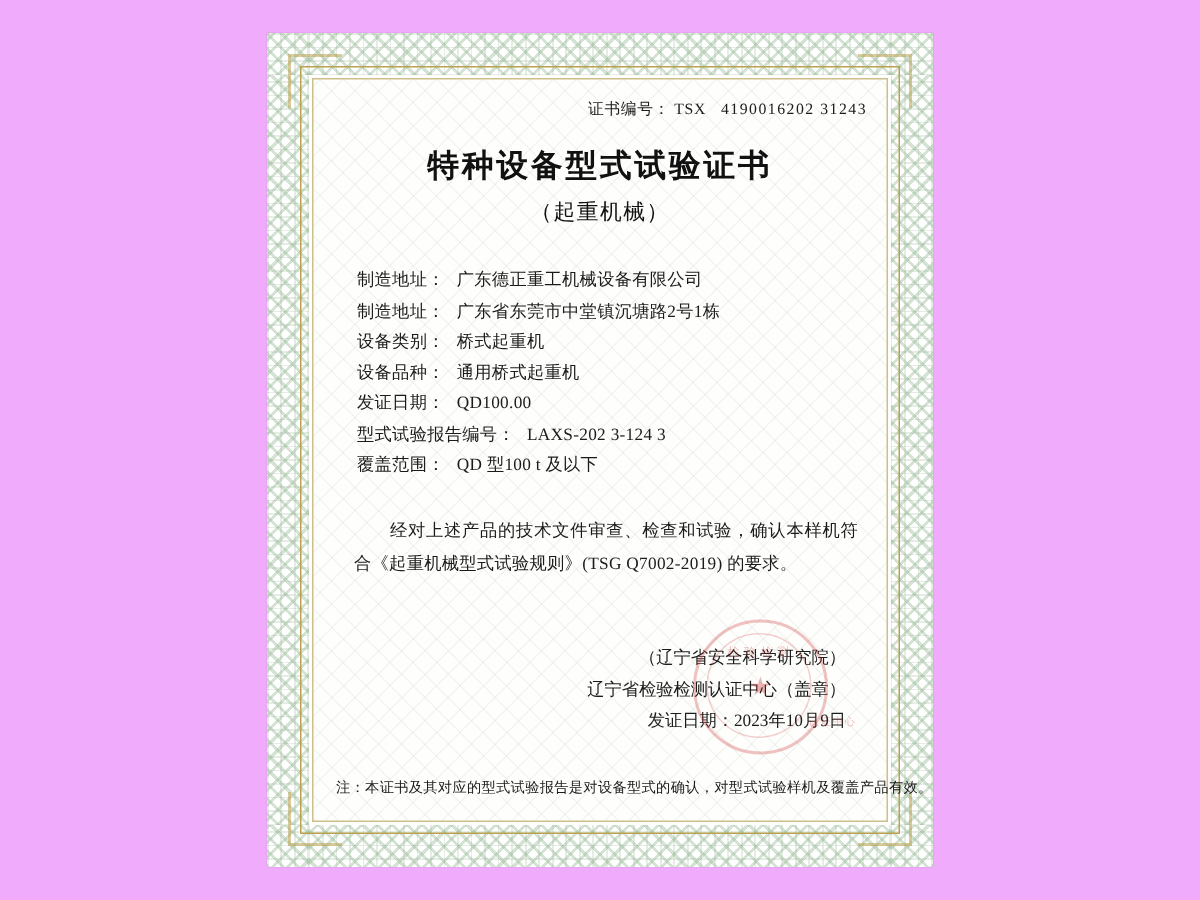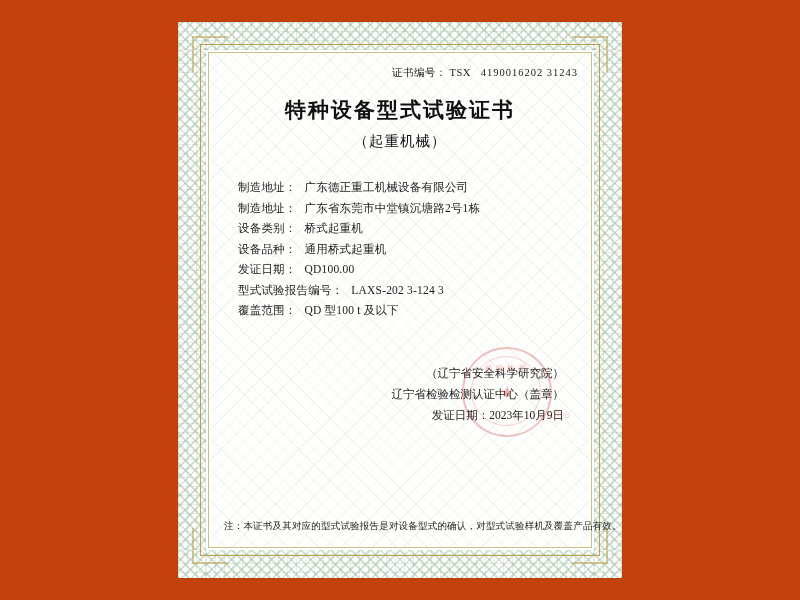--- a/index.html
+++ b/index.html
@@ -8,21 +8,21 @@
     width: 800px;
     height: 600px;
     background: #ffffff;
     font-family: "Liberation Serif", serif;
   }
 
   #page {
     position: relative;
     width: 800px;
     height: 600px;
-    background: #c2410c;
+    background: #f0abfc;
     overflow: hidden;
   }
 
   
   #sheet {
     position: absolute;
     left: 178px;
     top: 22px;
     width: 444px;
     height: 556px;
@@ -281,20 +281,21 @@
         <div class="field-row">
           <span class="field-label">型式试验报告编号：</span>
           <span class="field-value">LAXS-202 3-124 3</span>
         </div>
         <div class="field-row">
           <span class="field-label">覆盖范围：</span>
           <span class="field-value">QD 型100 t 及以下</span>
         </div>
       </div>
 
+      <div class="body-para">经对上述产品的技术文件审查、检查和试验，确认本样机符合《起重机械型式试验规则》(TSG Q7002-2019) 的要求。</div>
 
       <div class="issuer-block">
         <div id="seal">
           <div class="seal-inner"></div>
           <div class="seal-text">检验检测</div>
           <div class="seal-star">★</div>
           <div class="seal-text-bottom">认证中心</div>
         </div>
         <div class="issuer-line">（辽宁省安全科学研究院）</div>
         <div class="issuer-line">辽宁省检验检测认证中心（盖章）</div>

